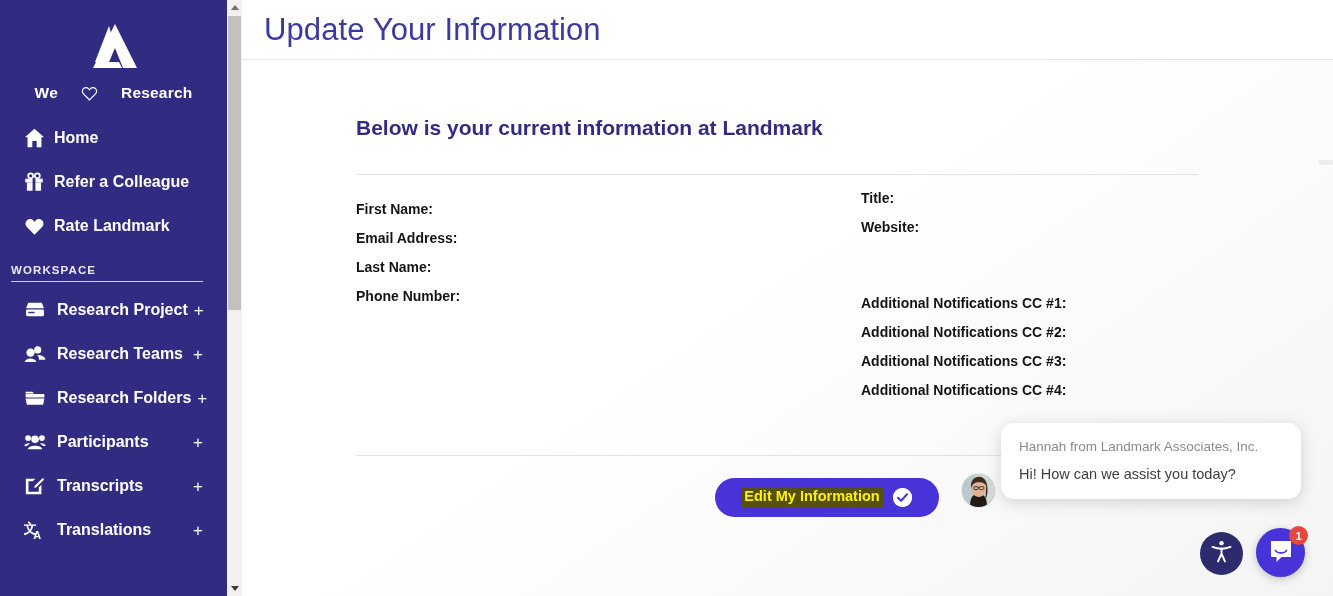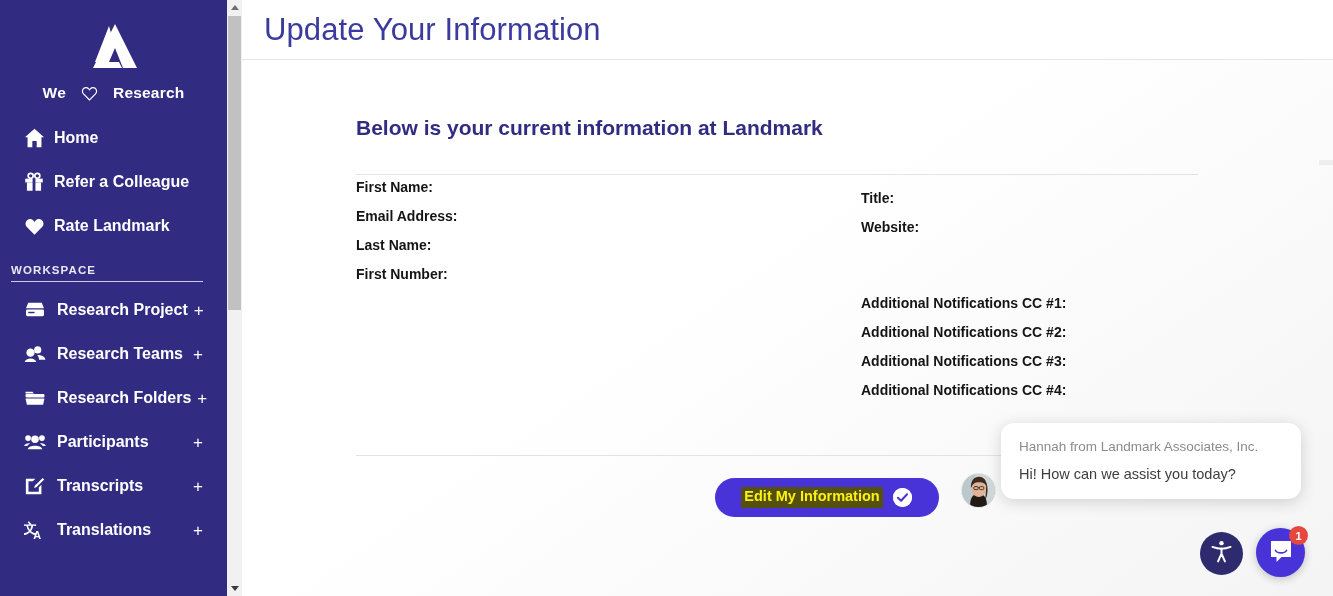--- a/index.html
+++ b/index.html
@@ -45,21 +45,21 @@
   .logo-wrap svg { display: block; }
   .brand-line {
     color: #ffffff;
     font-size: 15.5px;
     font-weight: bold;
     text-align: center;
     letter-spacing: .2px;
     display: flex;
     align-items: center;
     justify-content: center;
-    gap: 15px;
+    gap: 23px;
     height: 26px;
     margin-bottom: 10px;
   }
   .brand-heart svg { display: block; }
 
   .nav-item {
     display: flex;
     align-items: center;
     height: 44px;
     padding-left: 24px;
@@ -200,21 +200,21 @@
   }
 
   .fields {
     position: relative;
     margin-left: 128px;
     width: 842px;
     padding-top: 15px;
     height: 255px;
     box-sizing: border-box;
   }
-  .col-left { position: absolute; left: 0; top: 4px; }
+  .col-left { position: absolute; left: 0; top: 26px; }
   .col-right { position: absolute; left: 505px; top: 15px; }
   .field-row {
     display: flex;
     align-items: baseline;
     height: 29px;
     font-size: 14px;
     font-weight: bold;
     color: #141414;
     white-space: nowrap;
   }
@@ -520,21 +520,21 @@
           </div>
           <div class="field-row">
             <span>Email Address:</span>
             <span class="fv"></span>
           </div>
           <div class="field-row">
             <span>Last Name:</span>
             <span class="fv"></span>
           </div>
           <div class="field-row">
-            <span>First Number:</span>
+            <span>Phone Number:</span>
             <span class="fv"></span>
           </div>
         </div>
 
         <div class="col-right">
           <div class="field-row">
             <span>Title:</span>
             <span class="fv"></span>
           </div>
           <div class="field-row">

